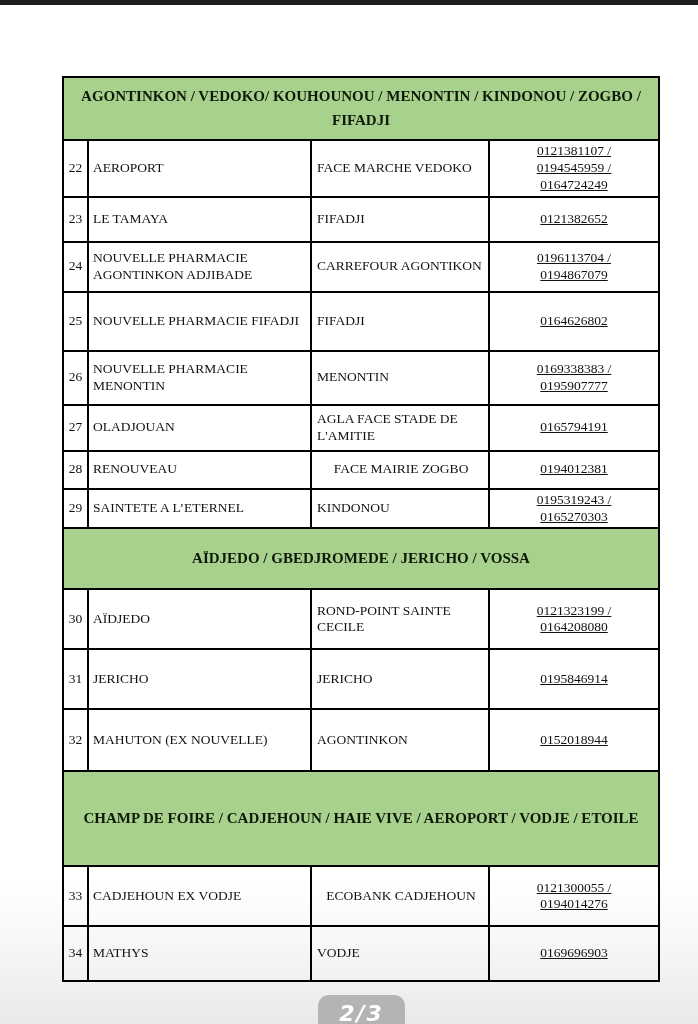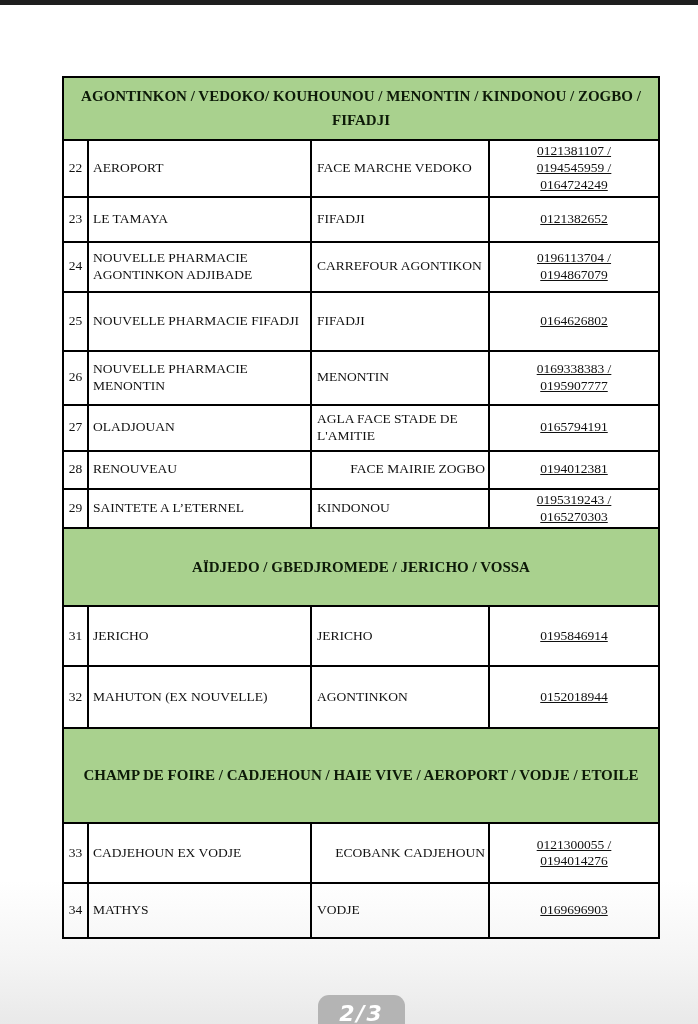--- a/index.html
+++ b/index.html
@@ -35,21 +35,21 @@
     font-weight: bold;
     font-size: 15px;
     text-align: center;
     line-height: 1.55;
     padding: 2px 14px;
     color: #0d1a08;
   }
   td.num  { text-align: center; padding: 1px 1px; }
   td.name { text-align: left; padding: 2px 3px 2px 4px; }
   td.loc  { text-align: left; padding: 2px 3px 2px 5px; }
-  td.loc.centered { text-align: right; }
+  td.loc.centered { text-align: center; }
   td.phone { text-align: center; padding: 2px 16px; text-decoration: underline; }
   .page-indicator {
     position: absolute;
     left: 318px; top: 995px;
     width: 87px; height: 46px;
     background: #b4b4b4;
     border-radius: 11px;
     color: #ffffff;
     font-family: "DejaVu Sans", sans-serif;
     font-style: italic;
@@ -119,22 +119,28 @@
       <td class="loc centered">FACE MAIRIE ZOGBO</td>
       <td class="phone">0194012381</td>
     </tr>
     <tr style="height:32px">
       <td class="num">29</td>
       <td class="name">SAINTETE A L’ETERNEL</td>
       <td class="loc">KINDONOU</td>
       <td class="phone">0195319243 / 0165270303</td>
     </tr>
 
-    <tr style="height:78px">
+    <tr style="height:61px">
       <td class="section-header" colspan="4">AÏDJEDO / GBEDJROMEDE / JERICHO / VOSSA</td>
+    </tr>
+    <tr style="height:60px">
+      <td class="num">30</td>
+      <td class="name">AÏDJEDO</td>
+      <td class="loc">ROND-POINT SAINTE CECILE</td>
+      <td class="phone">0121323199 / 0164208080</td>
     </tr>
     <tr style="height:60px">
       <td class="num">31</td>
       <td class="name">JERICHO</td>
       <td class="loc">JERICHO</td>
       <td class="phone">0195846914</td>
     </tr>
     <tr style="height:62px">
       <td class="num">32</td>
       <td class="name">MAHUTON (EX NOUVELLE)</td>

